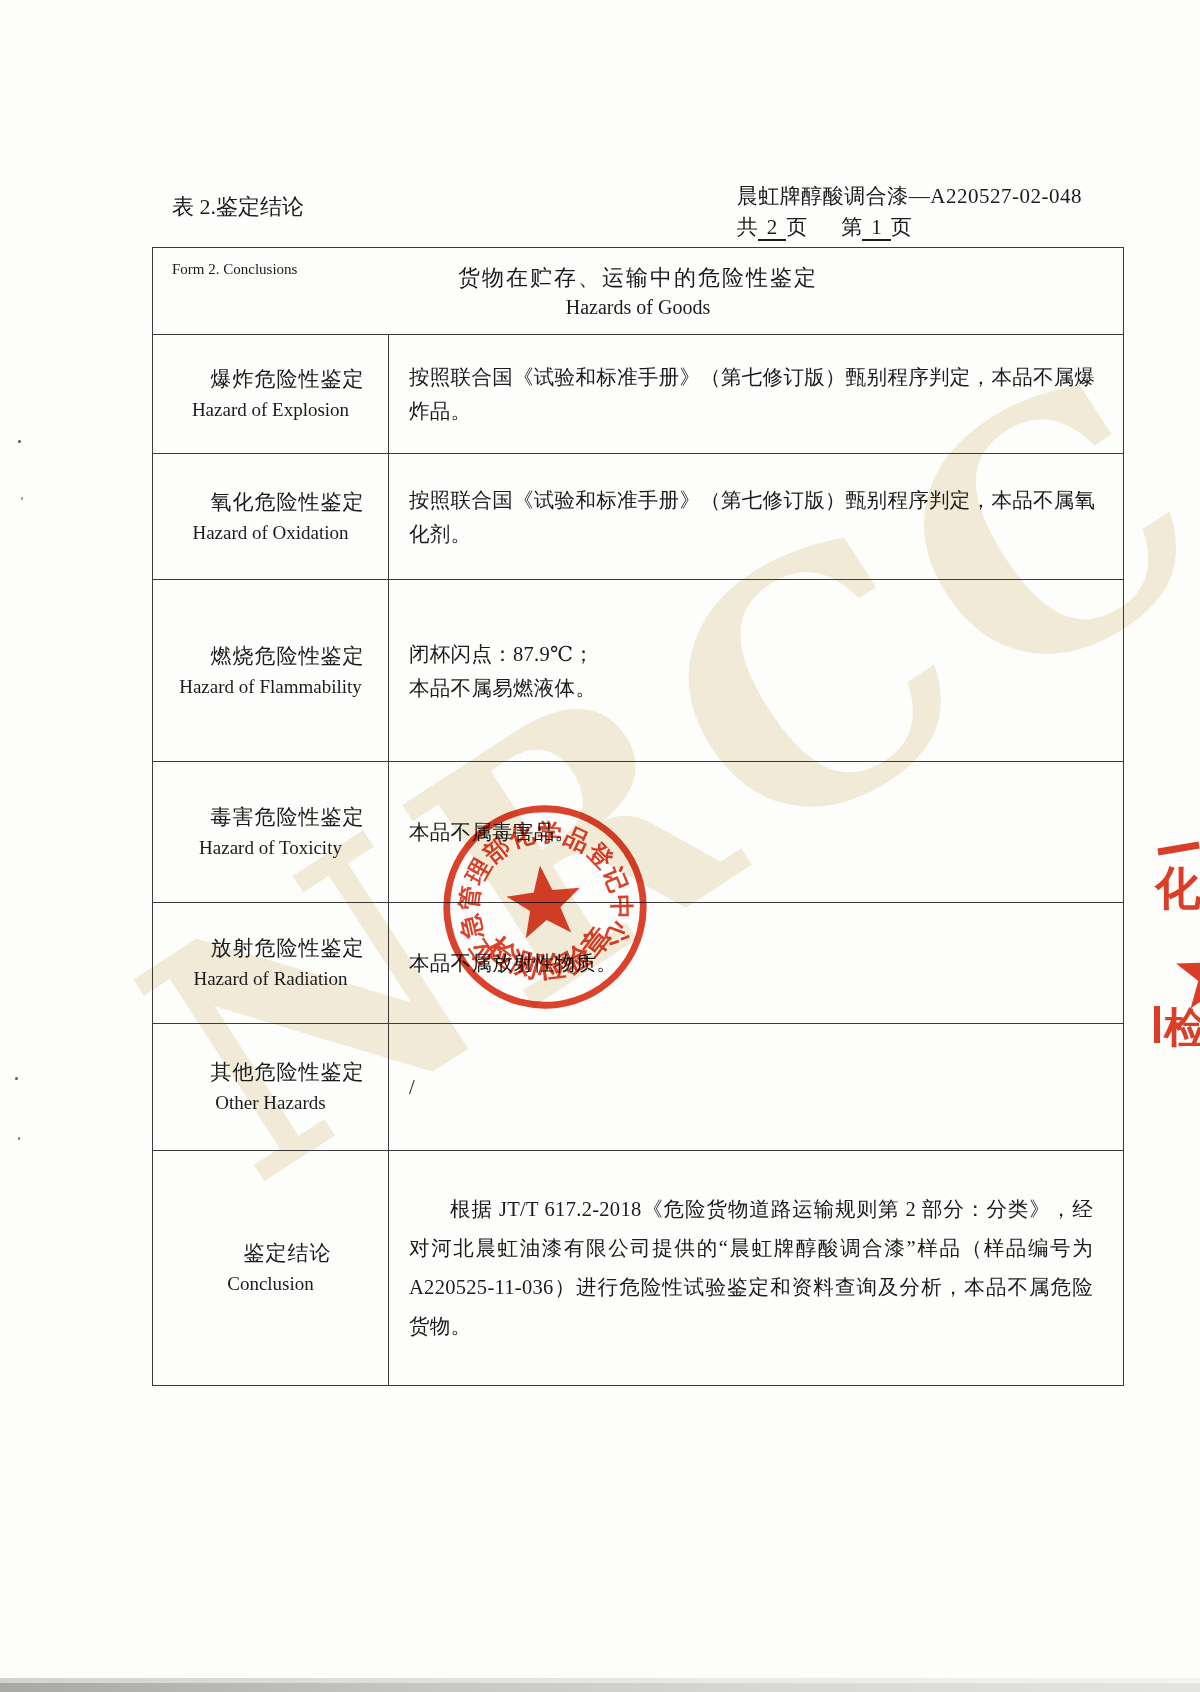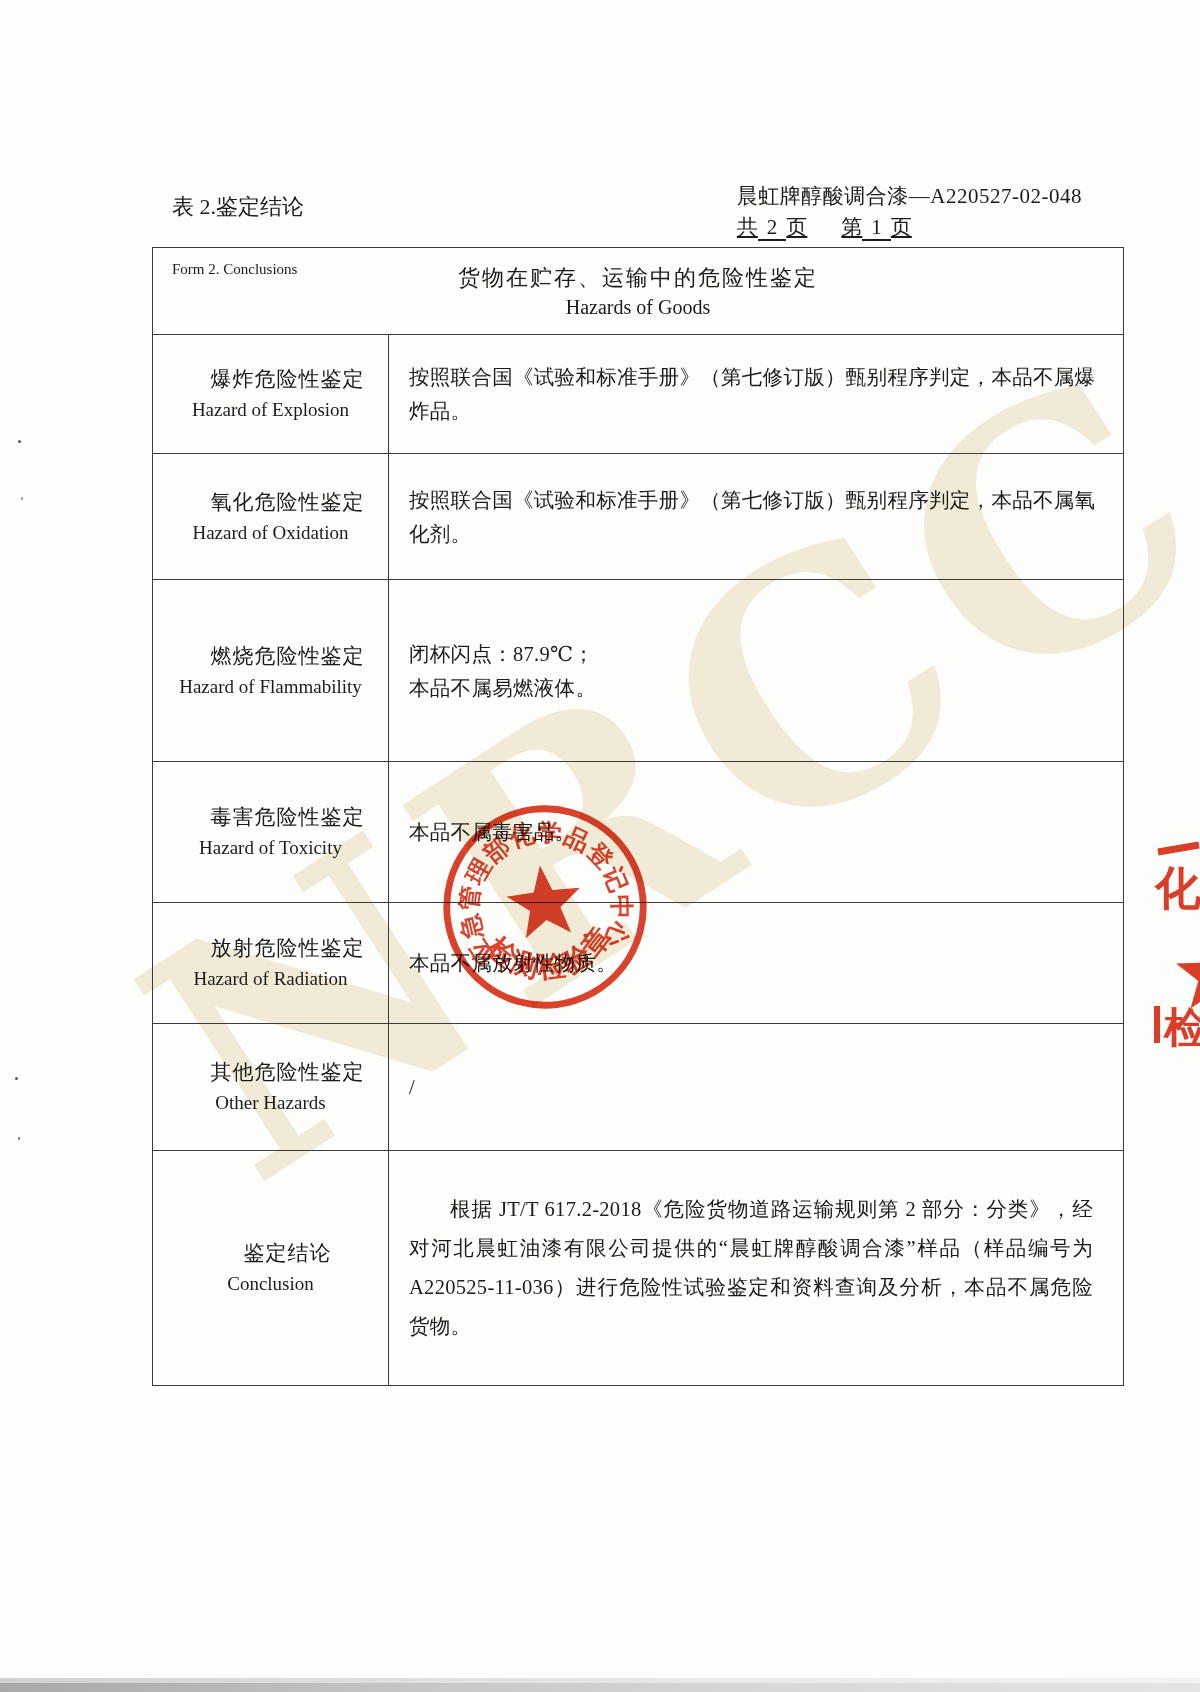--- a/index.html
+++ b/index.html
@@ -25,21 +25,21 @@
     z-index:0;
     user-select:none;
     font-family:"DejaVu Serif","Liberation Serif",serif;
   }
   
   .hdr-left{position:absolute;left:172px;top:192px;z-index:2;}
   .hdr-left .zh{font-size:22px;line-height:30px;}
   .hdr-left .en{font-size:15px;line-height:30px;margin-top:32px;}
   .hdr-right{position:absolute;right:118px;top:182px;text-align:left;z-index:2;}
   .hdr-right .ref{font-size:21px;line-height:28px;letter-spacing:0.5px;}
-  .hdr-right .pg{font-size:21px;line-height:30px;margin-top:2px;text-decoration:underline;}
+  .hdr-right .pg{font-size:21px;line-height:30px;margin-top:2px;}
   .hdr-right .pg .grp2{margin-left:34px;}
   .hdr-right .num{display:inline-block;border-bottom:2px solid #1d1d1d;padding:0 9px;line-height:24px;}
   
   table.hazard{
     position:absolute;left:152px;top:247px;width:972px;
     border-collapse:collapse;table-layout:fixed;
     z-index:1;background:transparent;
   }
   table.hazard td{border:1.6px solid #3b3b3b;vertical-align:middle;background:transparent;}
   td.thead{height:84px;text-align:center;}

